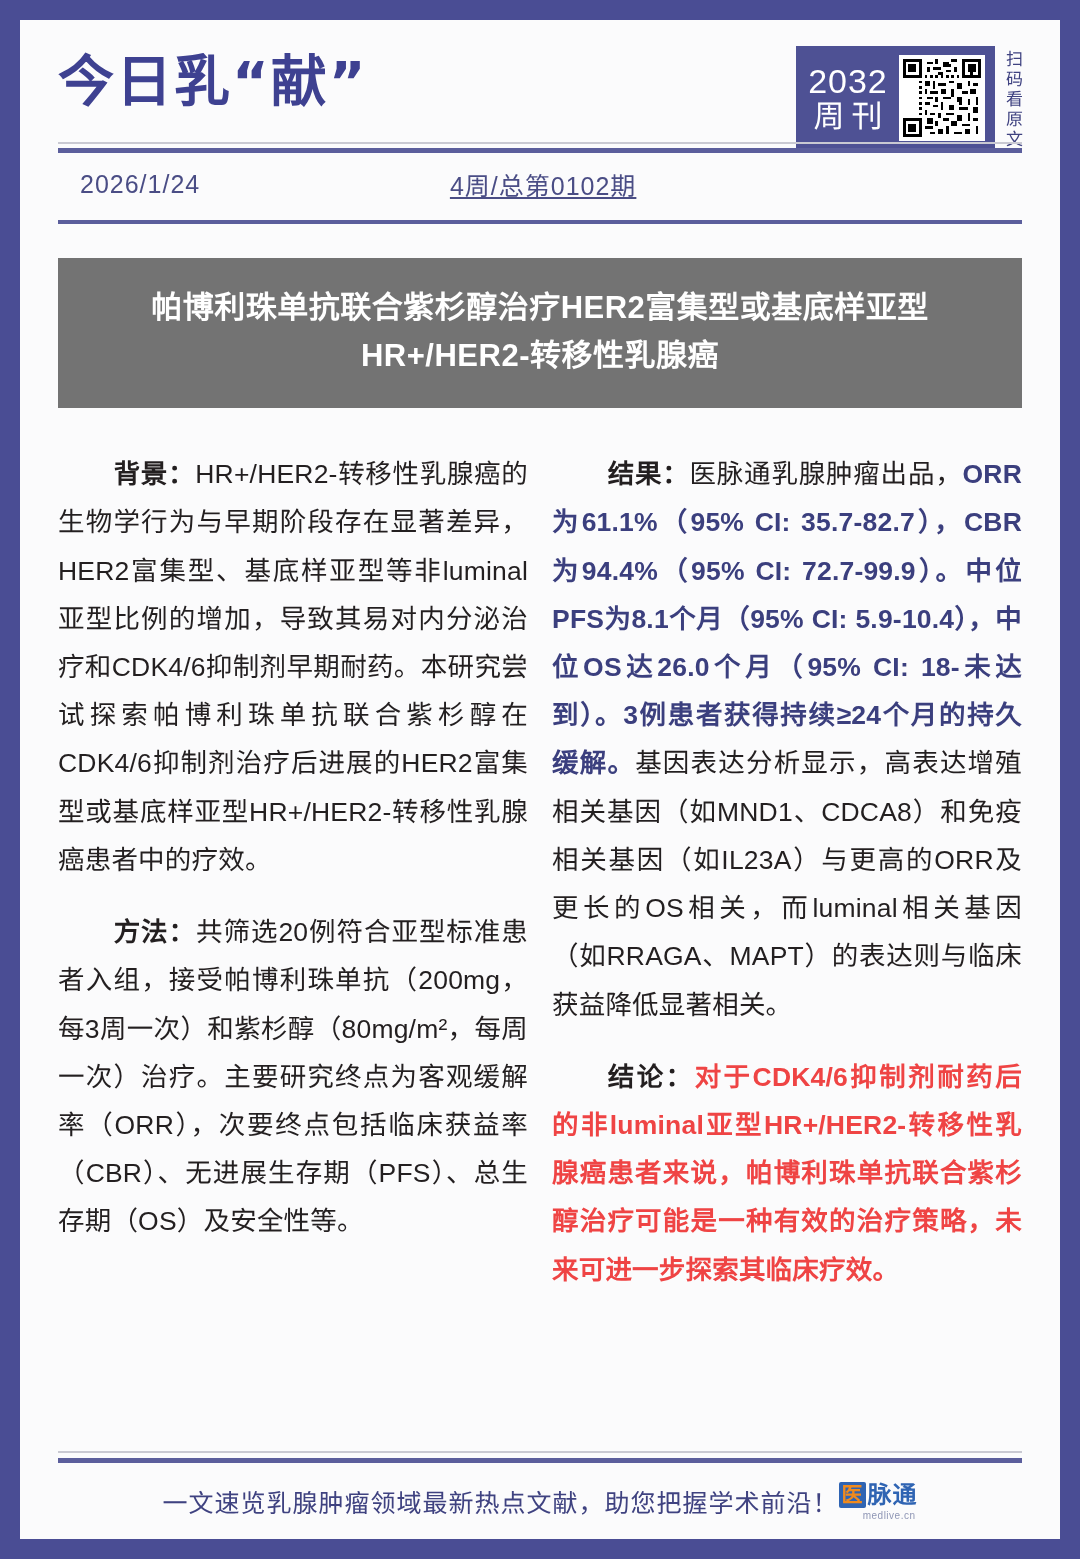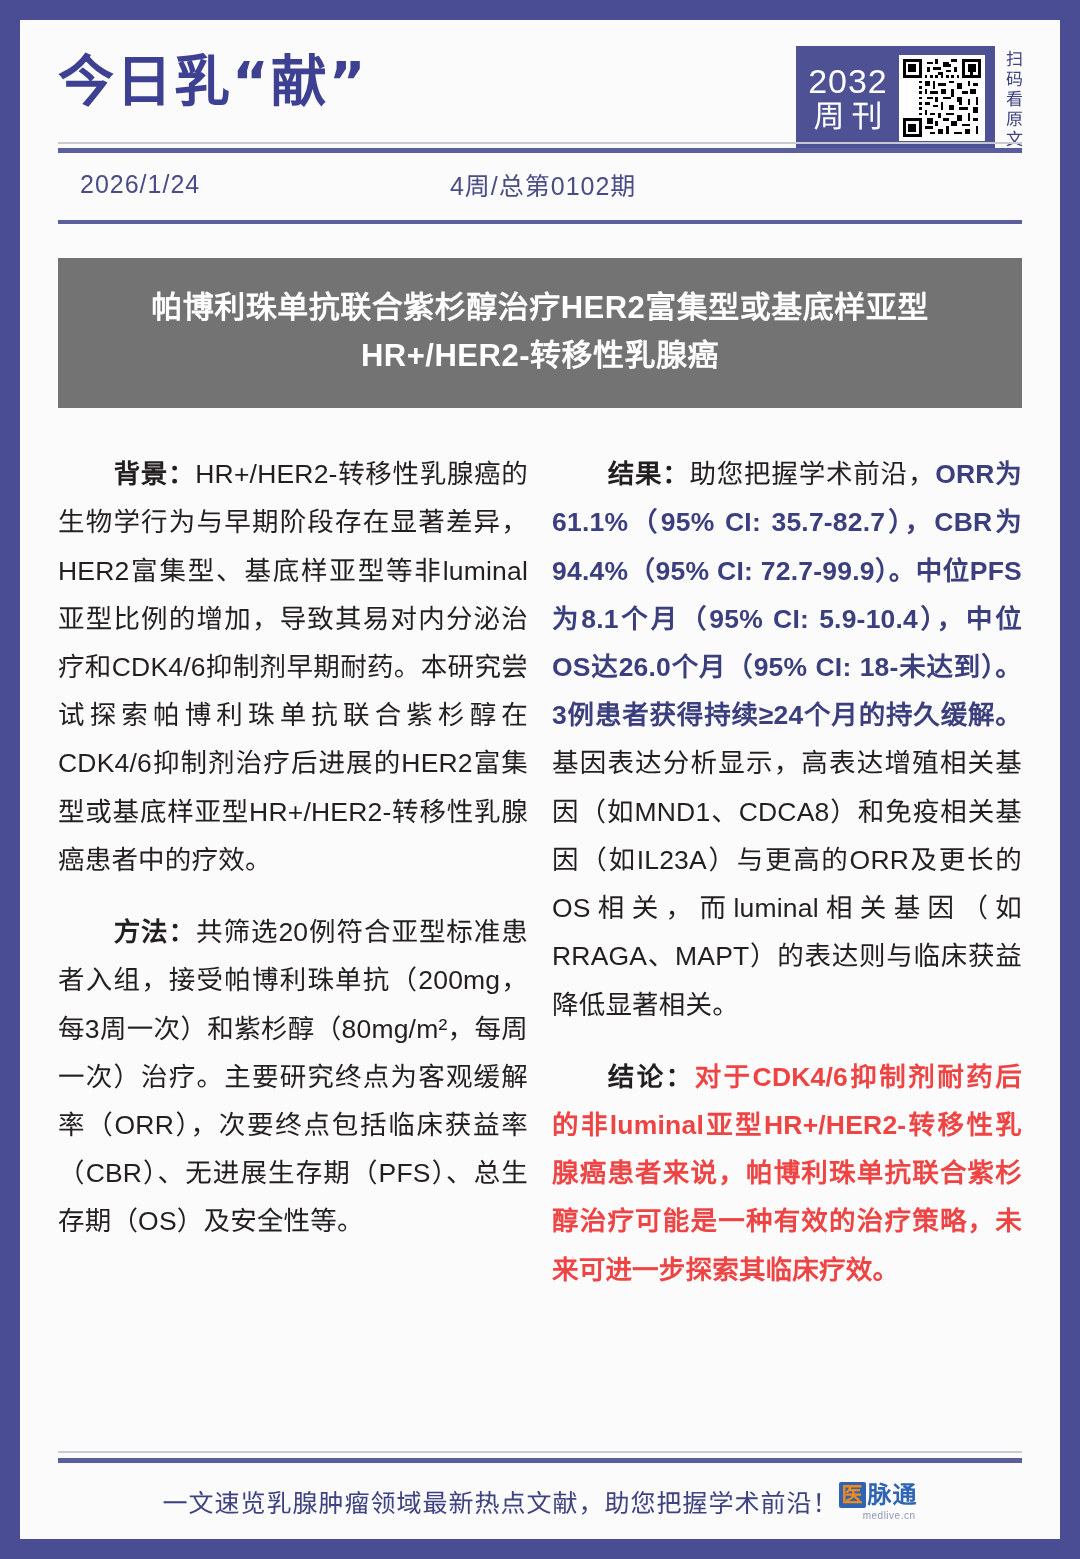--- a/index.html
+++ b/index.html
@@ -137,21 +137,21 @@
   .meta-row {
     display: flex;
     align-items: center;
     height: 62px;
     color: #4a4d85;
     font-size: 25px;
     letter-spacing: 1px;
   }
   .meta-source { width: 40%; }
   .meta-date   { width: 30%; text-align: left; padding-left: 22px; }
-  .meta-issue  { width: 30%; text-align: right; }
+  .meta-issue  { width: 30%; text-align: right; text-decoration: underline; }
 
   
   .title-banner {
     background: #737373;
     color: #ffffff;
     margin-top: 34px;
     padding: 26px 46px 28px;
     text-align: center;
     font-size: 31px;
     font-weight: 700;
@@ -408,21 +408,21 @@
 
         <p class="para">
           <span class="lead">方法：</span><span>共筛选20例符合亚型标准患者入组，接受帕博利珠单抗（200mg，每3周一次）和紫杉醇（80mg/m²，每周一次）治疗。主要研究终点为客观缓解率（ORR），次要终点包括临床获益率（CBR）、无进展生存期（PFS）、总生存期（OS）及安全性等。</span>
         </p>
 
       </div>
 
       <div class="col">
 
         <p class="para">
-          <span class="lead">结果：</span><span>助您把握学术前沿，</span><span class="hl">ORR为61.1%（95% CI: 35.7-82.7），CBR为94.4%（95% CI: 72.7-99.9）。中位PFS为8.1个月（95% CI: 5.9-10.4），中位OS达26.0个月（95% CI: 18-未达到）。3例患者获得持续≥24个月的持久缓解。</span><span>基因表达分析显示，高表达增殖相关基因（如MND1、CDCA8）和免疫相关基因（如IL23A）与更高的ORR及更长的OS相关，而luminal相关基因（如RRAGA、MAPT）的表达则与临床获益降低显著相关。</span>
+          <span class="lead">结果：</span><span>医脉通乳腺肿瘤出品，</span><span class="hl">ORR为61.1%（95% CI: 35.7-82.7），CBR为94.4%（95% CI: 72.7-99.9）。中位PFS为8.1个月（95% CI: 5.9-10.4），中位OS达26.0个月（95% CI: 18-未达到）。3例患者获得持续≥24个月的持久缓解。</span><span>基因表达分析显示，高表达增殖相关基因（如MND1、CDCA8）和免疫相关基因（如IL23A）与更高的ORR及更长的OS相关，而luminal相关基因（如RRAGA、MAPT）的表达则与临床获益降低显著相关。</span>
         </p>
 
         <p class="para">
           <span class="lead">结论：</span><span class="concl-text">对于CDK4/6抑制剂耐药后的非luminal亚型HR+/HER2-转移性乳腺癌患者来说，帕博利珠单抗联合紫杉醇治疗可能是一种有效的治疗策略，未来可进一步探索其临床疗效。</span>
         </p>
 
       </div>
     </div>
 
   </div>

